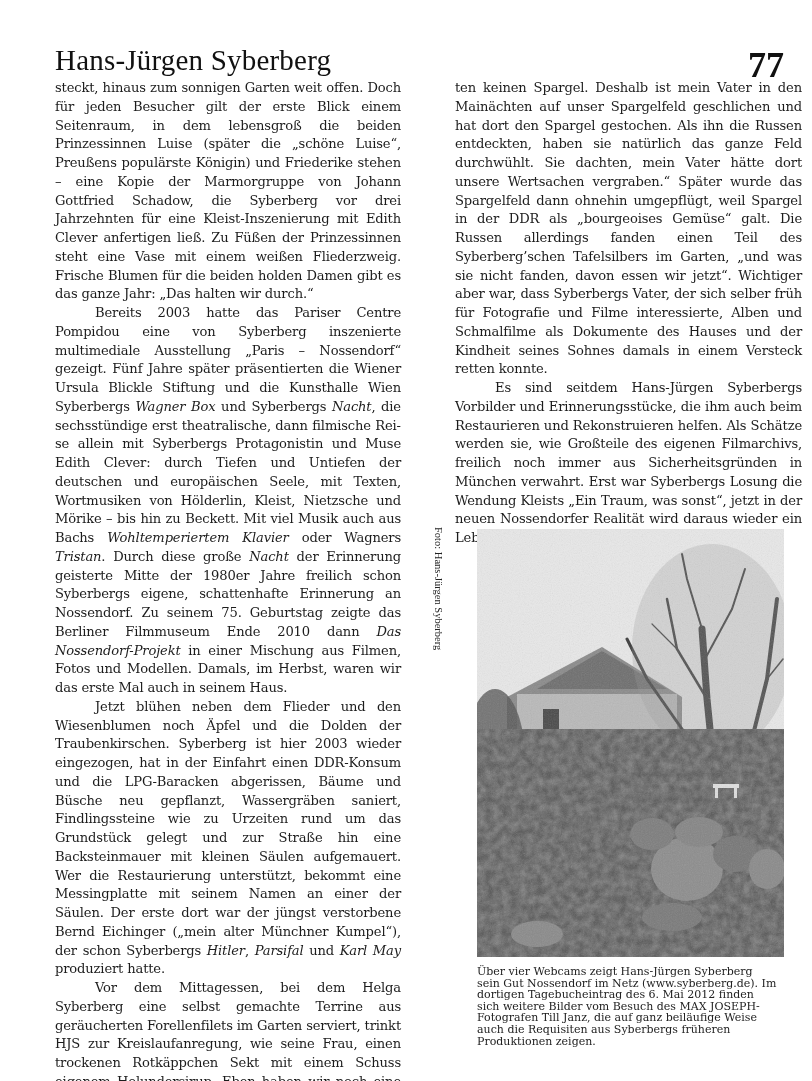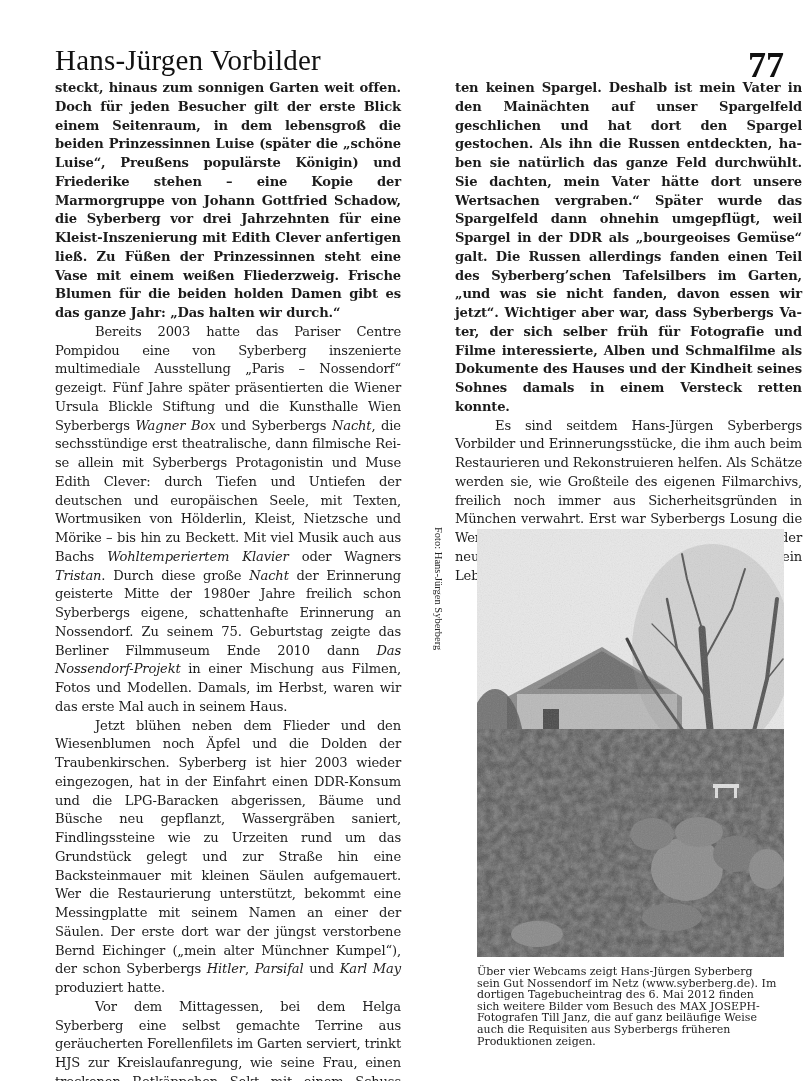--- a/index.html
+++ b/index.html
@@ -22,21 +22,21 @@
     position: absolute; top: 79px;
     font-family: "DejaVu Serif", serif;
     font-size: 13.1px; line-height: 18.75px;
     text-align: justify; hyphens: manual; color: #1c1c1c;
     letter-spacing: -0.15px;
   }
   .col-left { left: 55px; width: 346px; }
   .col-right { left: 455px; width: 347px; }
   .column p { margin: 0; }
   .column p.indent { text-indent: 40px; }
-  .column p.noindent { text-indent: 0; font-weight: bold; }
+  .column p.noindent { text-indent: 0; }
   .column em { }
 
   .photo-credit {
     position: absolute; left: 433px; top: 527px;
     writing-mode: vertical-rl;
     font-family: "Liberation Serif", serif;
     font-size: 10.5px; color: #222;
   }
   .photo {
     position: absolute; left: 477px; top: 529px;
@@ -47,21 +47,21 @@
   .caption {
     position: absolute; left: 477px; top: 966px; width: 300px;
     font-family: "DejaVu Serif", serif;
     font-size: 11px; line-height: 11.6px; color: #222;
   }
 </style>
 </head>
 <body>
 
 <div>
-  <div class="running-head">Hans-Jürgen Vorbilder</div>
+  <div class="running-head">Hans-Jürgen Syberberg</div>
   <div class="page-number">77</div>
 
   <div class="column col-left">
       <p class="noindent"><span>steckt, hinaus zum sonnigen Garten weit offen. Doch für jeden Besucher gilt der erste Blick einem Seitenraum, in dem lebensgroß die beiden Prinzessinnen Luise (später die „schöne Luise“, Preußens populärste Königin) und Friede­rike stehen – eine Kopie der Marmorgruppe von Johann Gottfried Schadow, die Syberberg vor drei Jahrzehnten für eine Kleist-Inszenierung mit Edith Clever anfertigen ließ. Zu Füßen der Prinzessinnen steht eine Vase mit einem weißen Fliederzweig. Frische Blumen für die beiden hol­den Damen gibt es das ganze Jahr: „Das halten wir durch.“</span></p>
       <p class="indent"><span>Bereits 2003 hatte das Pariser Centre Pompidou eine von Syberberg inszenierte multimediale Ausstellung „Paris – Nossendorf“ gezeigt. Fünf Jahre später präsen­tierten die Wiener Ursula Blickle Stiftung und die Kunst­halle Wien Syberbergs </span><em>Wagner Box</em><span> und Syberbergs </span><em>Nacht</em><span>, die sechsstündige erst theatralische, dann filmische Rei­se allein mit Syberbergs Protagonistin und Muse Edith Clever: durch Tiefen und Untiefen der deutschen und europäischen Seele, mit Texten, Wortmusiken von Höl­derlin, Kleist, Nietzsche und Mörike – bis hin zu Beckett. Mit viel Musik auch aus Bachs </span><em>Wohltemperiertem Klavier</em><span> oder Wagners </span><em>Tristan</em><span>. Durch diese große </span><em>Nacht</em><span> der Erin­nerung geisterte Mitte der 1980er Jahre freilich schon Syberbergs eigene, schattenhafte Erinnerung an Nossen­dorf. Zu seinem 75. Geburtstag zeigte das Berliner Film­museum Ende 2010 dann </span><em>Das Nossendorf-Projekt</em><span> in einer Mischung aus Filmen, Fotos und Modellen. Damals, im Herbst, waren wir das erste Mal auch in seinem Haus.</span></p>
       <p class="indent"><span>Jetzt blühen neben dem Flieder und den Wiesen­blumen noch Äpfel und die Dolden der Traubenkirschen. Syberberg ist hier 2003 wieder eingezogen, hat in der Ein­fahrt einen DDR-Konsum und die LPG-Baracken abge­rissen, Bäume und Büsche neu gepflanzt, Wassergräben saniert, Findlingssteine wie zu Urzeiten rund um das Grundstück gelegt und zur Straße hin eine Backsteinmau­er mit kleinen Säulen aufgemauert. Wer die Restaurierung unterstützt, bekommt eine Messingplatte mit seinem Na­men an einer der Säulen. Der erste dort war der jüngst verstorbene Bernd Eichinger („mein alter Münchner Kum­pel“), der schon Syberbergs </span><em>Hitler</em><span>, </span><em>Parsifal</em><span> und </span><em>Karl May</em><span> produziert hatte.</span></p>
       <p class="indent"><span>Vor dem Mittagessen, bei dem Helga Syberberg eine selbst gemachte Terrine aus geräucherten Forellenfilets im Garten serviert, trinkt HJS zur Kreislaufanregung, wie sei­ne Frau, einen trockenen Rotkäppchen Sekt mit einem Schuss eigenem Holundersirup. Eben haben wir noch eine gerade zugekaufte Wiese mit Holzbrücke über den angren­zenden Feldbach besichtigt – und das letztes Jahr neu an­gelegte Spargelbeet. Dort steht der Spargel nun grün und halbmeterhoch, weil er nach der Pflanzung erst im dritten Jahr gestochen und gegessen werden darf.</span></p>
     </div>
   <div class="column col-right">
       <p class="noindent"><span>ten keinen Spargel. Deshalb ist mein Vater in den Mai­nächten auf unser Spargelfeld geschlichen und hat dort den Spargel gestochen. Als ihn die Russen entdeckten, ha­ben sie natürlich das ganze Feld durchwühlt. Sie dachten, mein Vater hätte dort unsere Wertsachen vergraben.“ Spä­ter wurde das Spargelfeld dann ohnehin umgepflügt, weil Spargel in der DDR als „bourgeoises Gemüse“ galt. Die Russen allerdings fanden einen Teil des Syberberg’schen Tafelsilbers im Garten, „und was sie nicht fanden, davon essen wir jetzt“. Wichtiger aber war, dass Syberbergs Va­ter, der sich selber früh für Fotografie und Filme interes­sierte, Alben und Schmalfilme als Dokumente des Hauses und der Kindheit seines Sohnes damals in einem Versteck retten konnte.</span></p>

